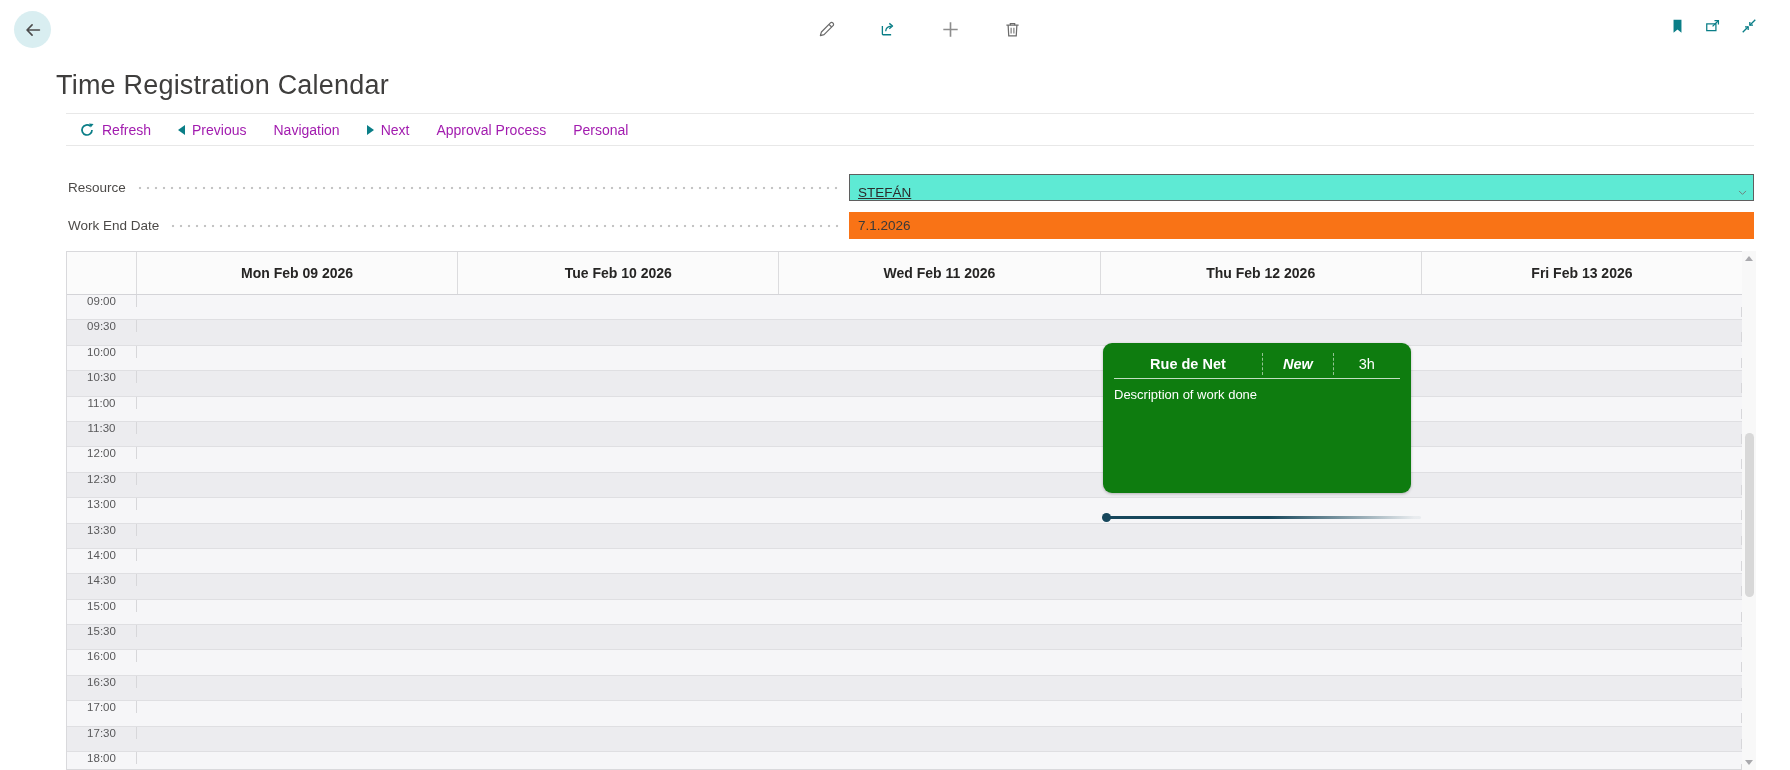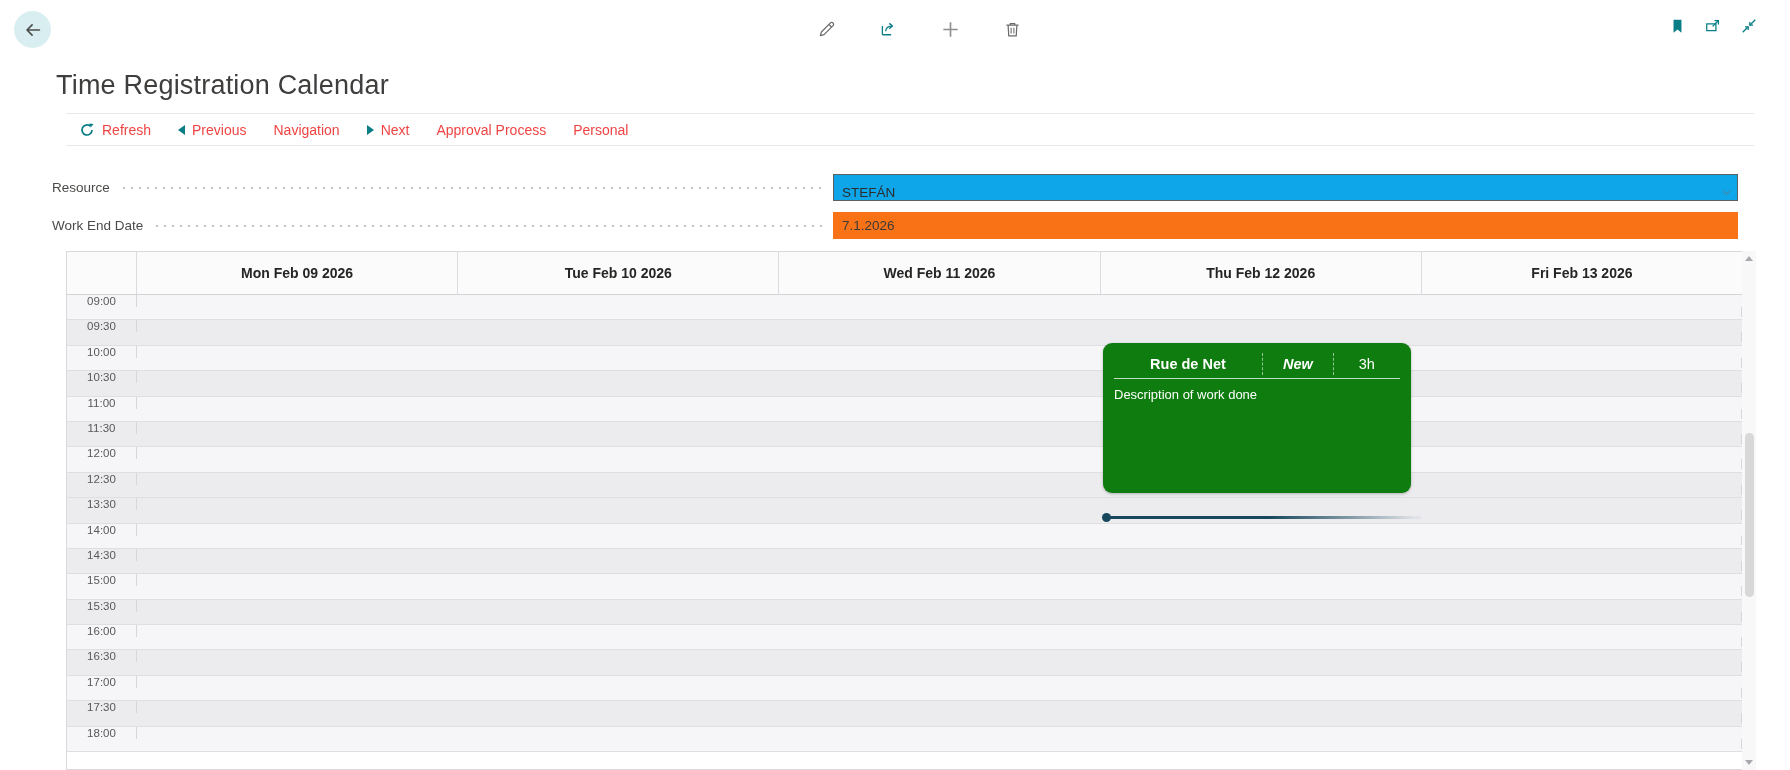--- a/index.html
+++ b/index.html
@@ -12,33 +12,33 @@
     background:#d9eef1;display:flex;align-items:center;justify-content:center;cursor:pointer;border:none;}
   .topbar-center{position:absolute;left:806px;top:9px;display:flex;gap:22px;}
   .topbar-right{position:absolute;left:1664px;top:13px;display:flex;gap:10px;}
   .icon-btn{width:40px;height:40px;display:flex;align-items:center;justify-content:center;cursor:pointer;background:none;border:none;padding:0;}
   .icon-btn.small{width:26px;height:26px;}
   
   .page-title{position:absolute;left:56px;top:52px;font-size:27px;font-weight:300;color:#3f3e3d;letter-spacing:.2px;}
   
   .actionbar{position:absolute;left:66px;top:113px;width:1688px;height:33px;box-sizing:border-box;
     border-top:1px solid #e8e8e8;border-bottom:1px solid #e8e8e8;
-    display:flex;align-items:center;gap:27px;padding-left:13px;font-size:14px;color:#ef4444;}
+    display:flex;align-items:center;gap:27px;padding-left:13px;font-size:14px;color:#a21caf;}
   .ab-item{display:flex;align-items:center;gap:7px;cursor:pointer;white-space:nowrap;}
   .tri-left{width:0;height:0;border-top:5px solid transparent;border-bottom:5px solid transparent;border-right:7px solid #0a7e87;}
   .tri-right{width:0;height:0;border-top:5px solid transparent;border-bottom:5px solid transparent;border-left:7px solid #0a7e87;}
   
-  .fields{position:absolute;left:52px;top:174px;width:1686px;}
+  .fields{position:absolute;left:68px;top:174px;width:1686px;}
   .field-row{display:flex;align-items:center;height:27px;margin-bottom:11px;}
   .field-label{font-size:13.5px;color:#4c4a48;white-space:nowrap;}
   .leader{flex:1;height:4px;margin:0 10px;align-self:center;
     background-image:radial-gradient(circle,#c4c4c4 1.1px,transparent 1.6px);
     background-size:8px 4px;background-repeat:repeat-x;background-position:left center;}
   .field-control{width:905px;height:27px;box-sizing:border-box;display:flex;align-items:center;}
-  .resource-box{border:1px solid #5f5f5f;background:#0ea5e9;padding:9px 3px 0 8px;}
+  .resource-box{border:1px solid #5f5f5f;background:#5eead4;padding:9px 3px 0 8px;text-decoration:underline;}
   .resource-box input{flex:1;border:none;outline:none;font-family:"Liberation Sans",sans-serif;
     font-size:13.5px;color:#2c2c2c;background:transparent;padding:0;}
   .readonly-box{background:#f97316;padding:0 9px;font-size:13.5px;color:#3a3a3a;}
   
   .calendar{position:absolute;left:66px;top:251px;width:1677px;height:519px;box-sizing:border-box;
     border:1px solid #d9d9dc;overflow:hidden;background:#fff;}
   .cal-header{display:flex;height:43px;background:#fbfbfb;border-bottom:1px solid #d4d4d8;box-sizing:border-box;}
   .corner-cell{width:70px;box-sizing:border-box;border-right:1px solid #dcdcde;}
   .day-header{flex:1;box-sizing:border-box;border-right:1px solid #dcdcde;display:flex;align-items:center;
     justify-content:center;font-size:14px;font-weight:bold;color:#262524;}
@@ -272,20 +272,28 @@
           <div class="day-cell"></div>
         </div>
         <div class="cal-row dark">
           <div class="time-cell">12:30</div>
           <div class="day-cell"></div>
           <div class="day-cell"></div>
           <div class="day-cell"></div>
           <div class="day-cell"></div>
           <div class="day-cell"></div>
         </div>
+        <div class="cal-row light">
+          <div class="time-cell">13:00</div>
+          <div class="day-cell"></div>
+          <div class="day-cell"></div>
+          <div class="day-cell"></div>
+          <div class="day-cell"></div>
+          <div class="day-cell"></div>
+        </div>
         <div class="cal-row dark">
           <div class="time-cell">13:30</div>
           <div class="day-cell"></div>
           <div class="day-cell"></div>
           <div class="day-cell"></div>
           <div class="day-cell"></div>
           <div class="day-cell"></div>
         </div>
         <div class="cal-row light">
           <div class="time-cell">14:00</div>

